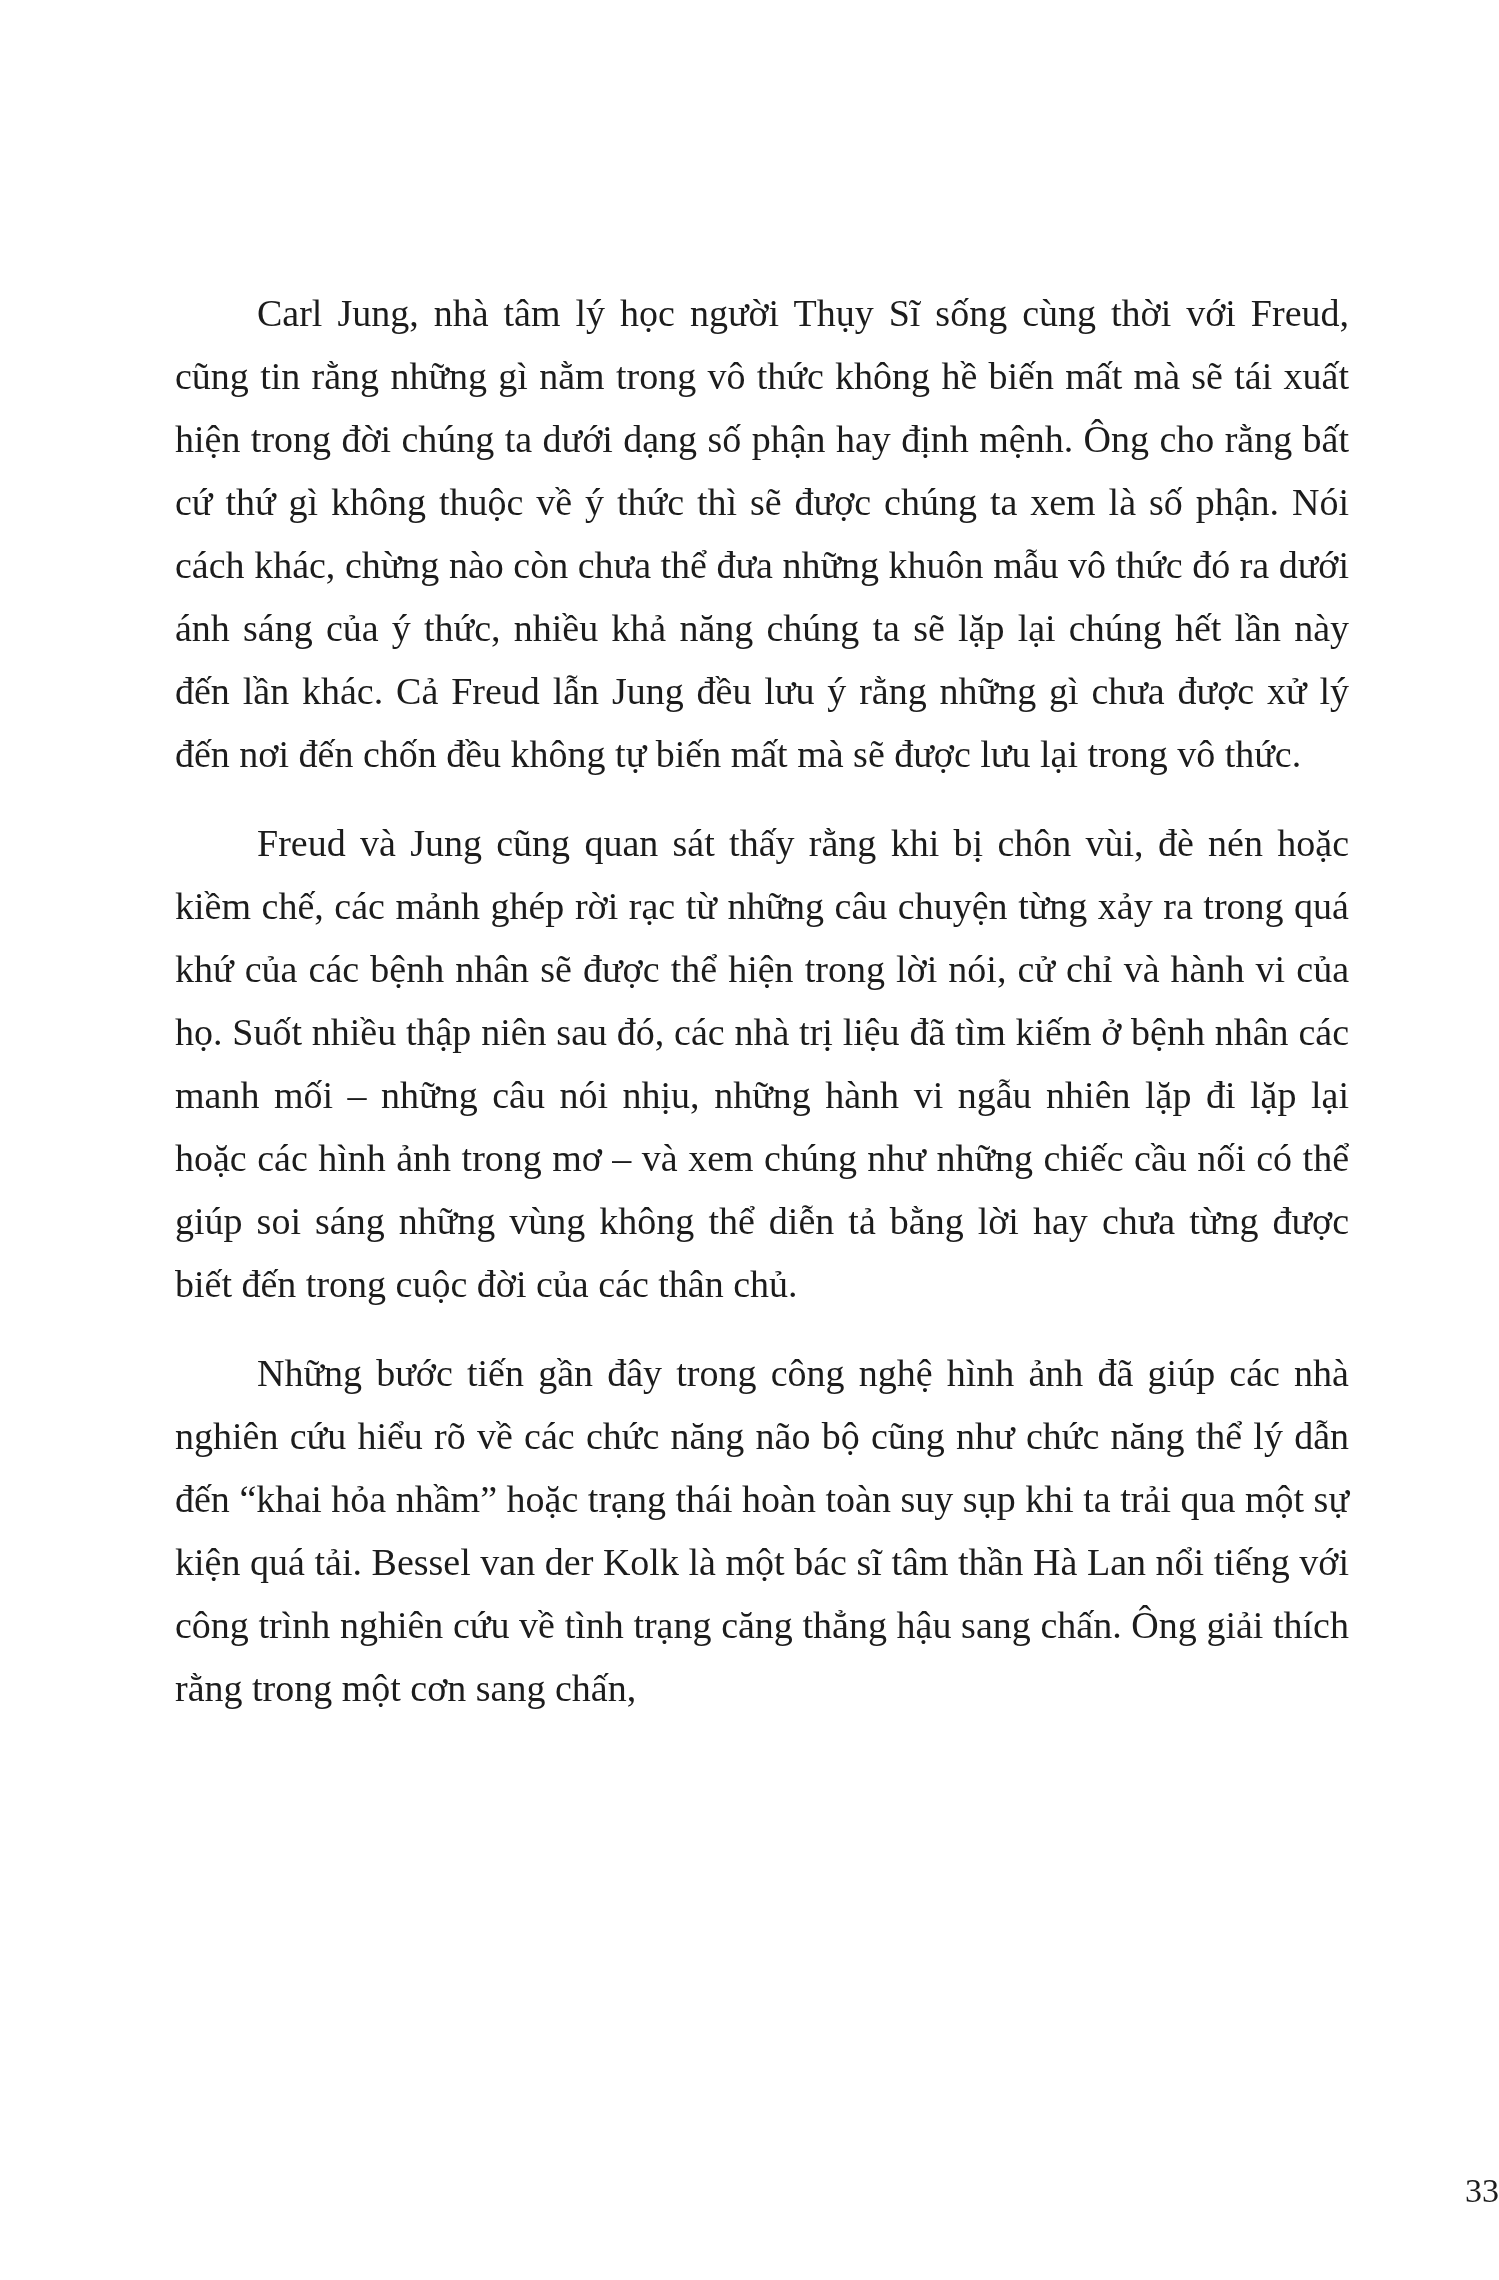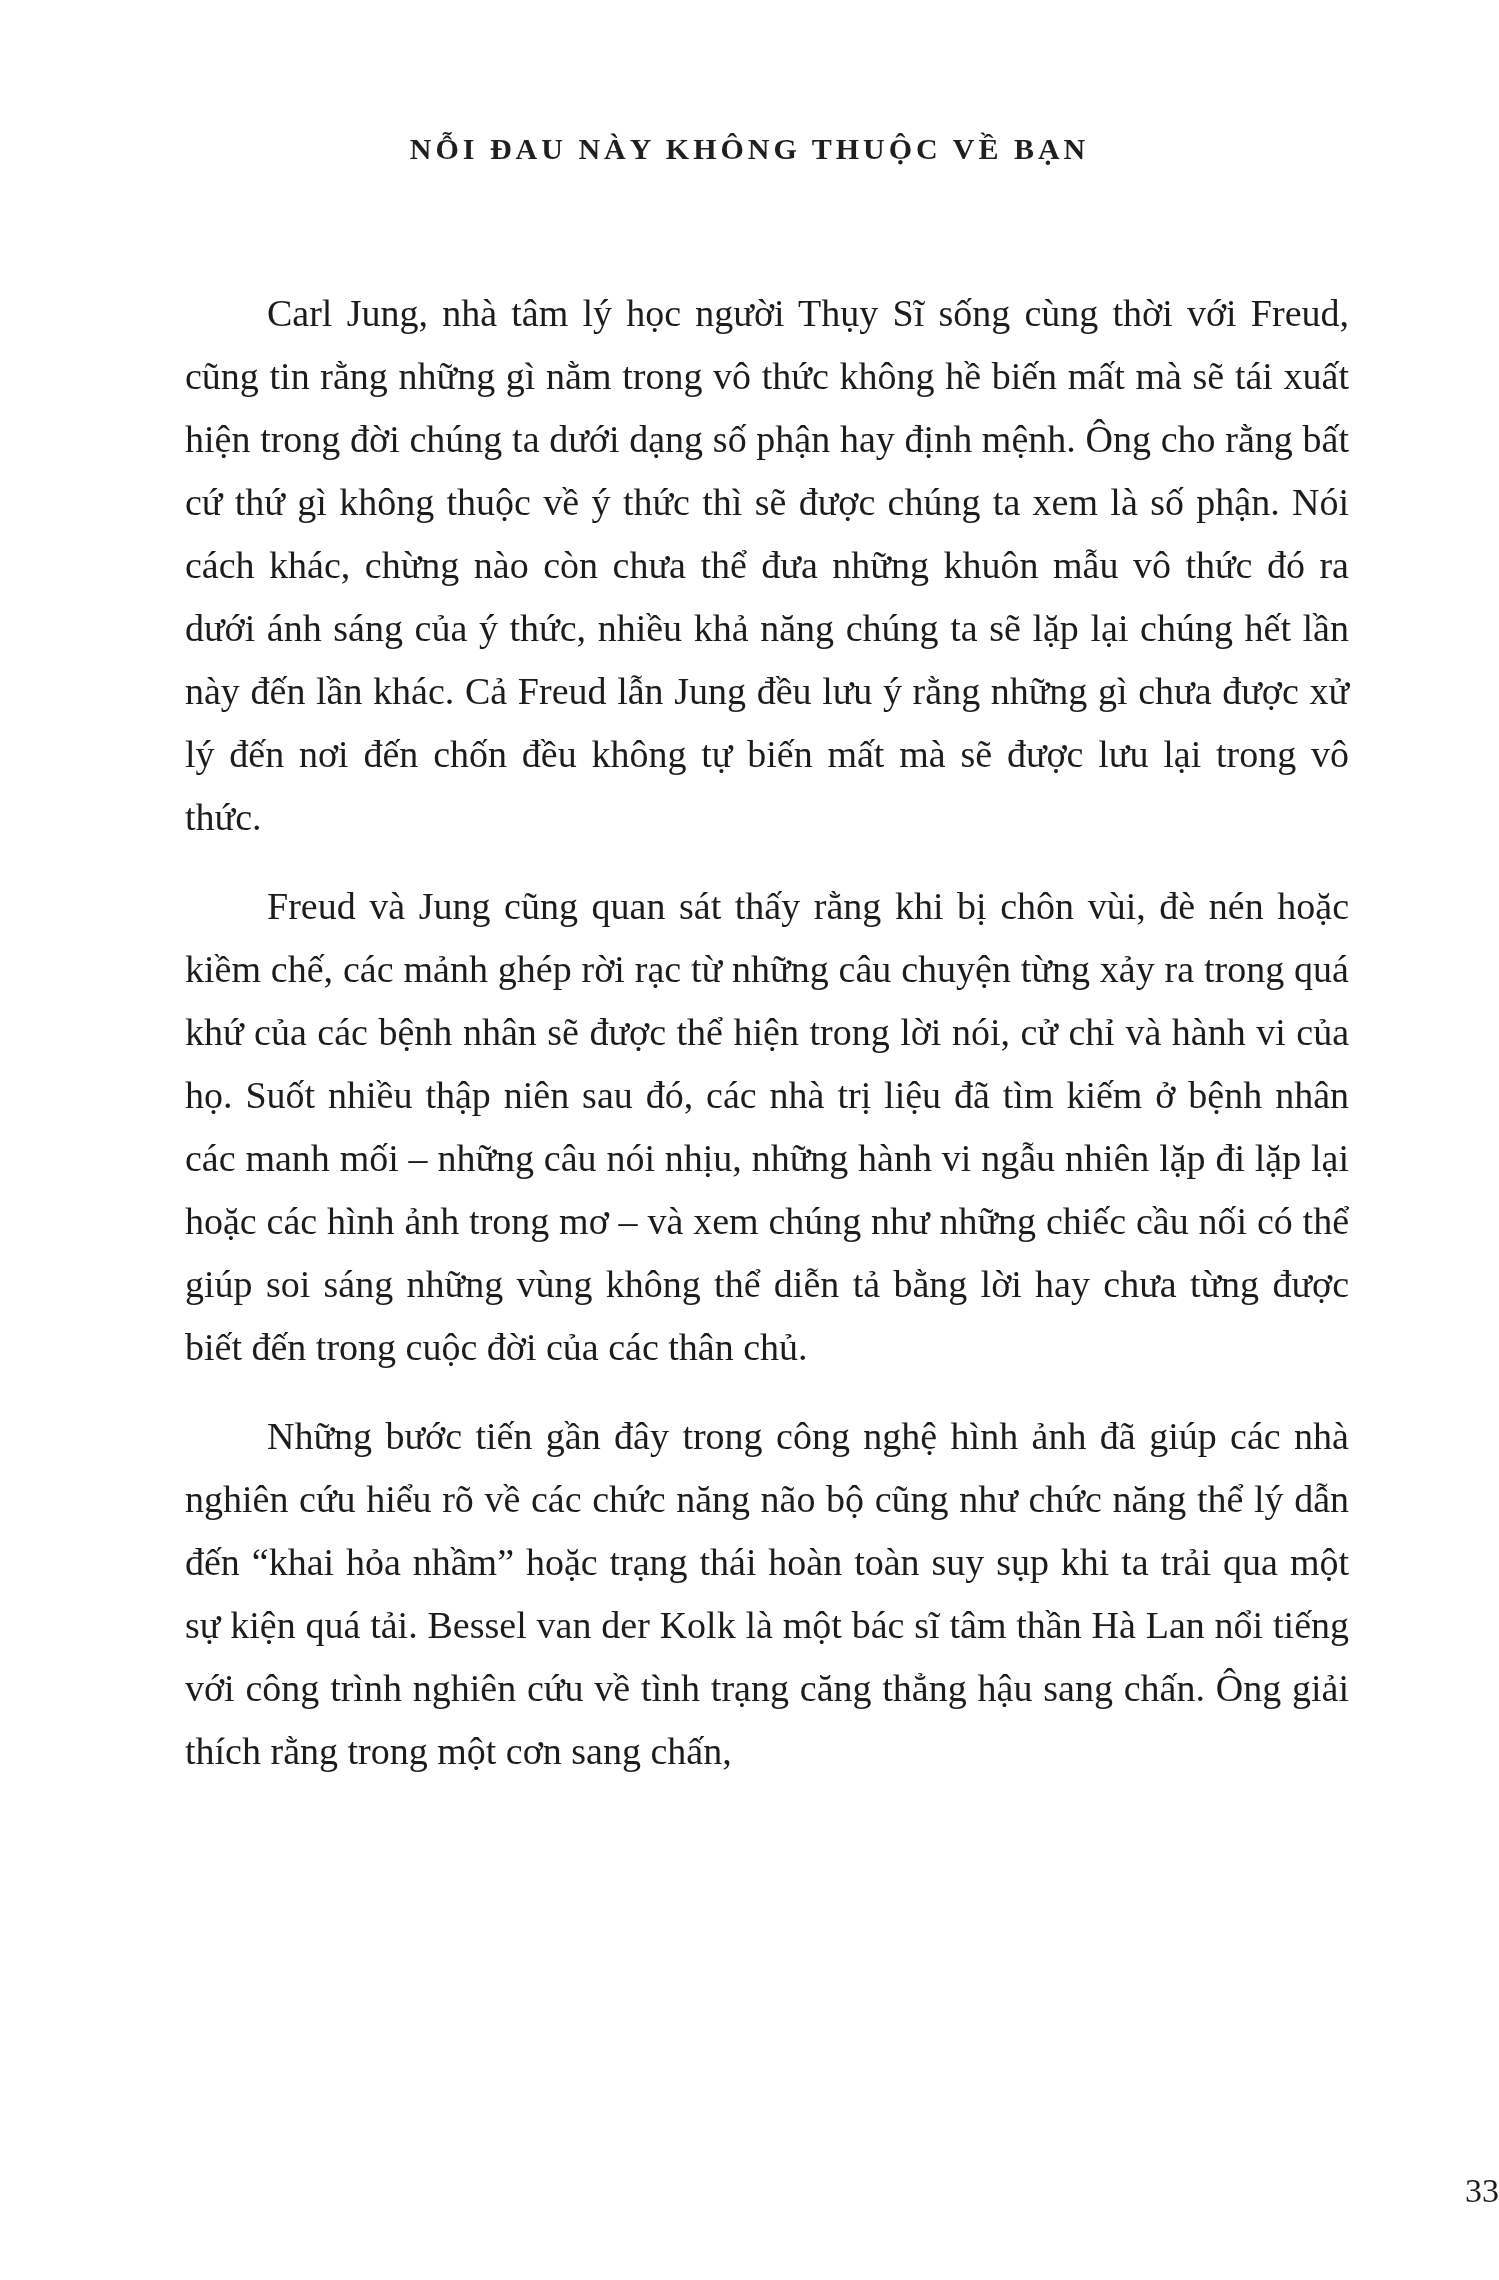--- a/index.html
+++ b/index.html
@@ -34,39 +34,38 @@
     position: absolute;
     top: 282px;
     left: 172px;
     width: 1177px;
   }
   .para {
     font-size: 38px;
     line-height: 63px;
     text-align: justify;
     text-indent: 82px;
-    margin: 0 0 26px 13px;
+    margin: 0 0 26px 3px;
     color: #1c1c1c;
   }
   .page-number {
     position: absolute;
     bottom: 70px;
     left: 0;
     right: 0;
     text-align: right;
     font-size: 34px;
     color: #1c1c1c;
   }
 </style>
 </head>
 <body>
 
 <div class="page">
 
-  <div class="running-header">NỖI ĐAU NÀY KHÔNG THUỘC VỀ BẠN</div>
 
   <div class="content">
     <p class="para">Carl Jung, nhà tâm lý học người Thụy Sĩ sống cùng thời với Freud, cũng tin rằng những gì nằm trong vô thức không hề biến mất mà sẽ tái xuất hiện trong đời chúng ta dưới dạng số phận hay định mệnh. Ông cho rằng bất cứ thứ gì không thuộc về ý thức thì sẽ được chúng ta xem là số phận. Nói cách khác, chừng nào còn chưa thể đưa những khuôn mẫu vô thức đó ra dưới ánh sáng của ý thức, nhiều khả năng chúng ta sẽ lặp lại chúng hết lần này đến lần khác. Cả Freud lẫn Jung đều lưu ý rằng những gì chưa được xử lý đến nơi đến chốn đều không tự biến mất mà sẽ được lưu lại trong vô thức.</p>
     <p class="para">Freud và Jung cũng quan sát thấy rằng khi bị chôn vùi, đè nén hoặc kiềm chế, các mảnh ghép rời rạc từ những câu chuyện từng xảy ra trong quá khứ của các bệnh nhân sẽ được thể hiện trong lời nói, cử chỉ và hành vi của họ. Suốt nhiều thập niên sau đó, các nhà trị liệu đã tìm kiếm ở bệnh nhân các manh mối – những câu nói nhịu, những hành vi ngẫu nhiên lặp đi lặp lại hoặc các hình ảnh trong mơ – và xem chúng như những chiếc cầu nối có thể giúp soi sáng những vùng không thể diễn tả bằng lời hay chưa từng được biết đến trong cuộc đời của các thân chủ.</p>
     <p class="para">Những bước tiến gần đây trong công nghệ hình ảnh đã giúp các nhà nghiên cứu hiểu rõ về các chức năng não bộ cũng như chức năng thể lý dẫn đến “khai hỏa nhầm” hoặc trạng thái hoàn toàn suy sụp khi ta trải qua một sự kiện quá tải. Bessel van der Kolk là một bác sĩ tâm thần Hà Lan nổi tiếng với công trình nghiên cứu về tình trạng căng thẳng hậu sang chấn. Ông giải thích rằng trong một cơn sang chấn,</p>
   </div>
 
   <div class="page-number">33</div>
 
 </div>

